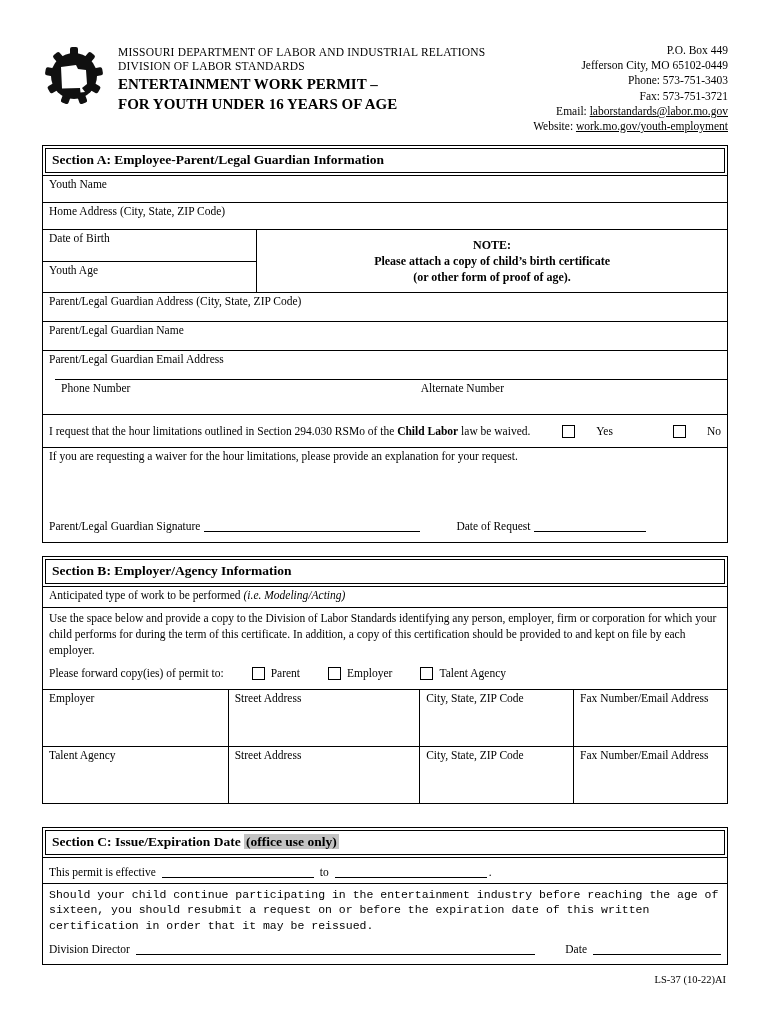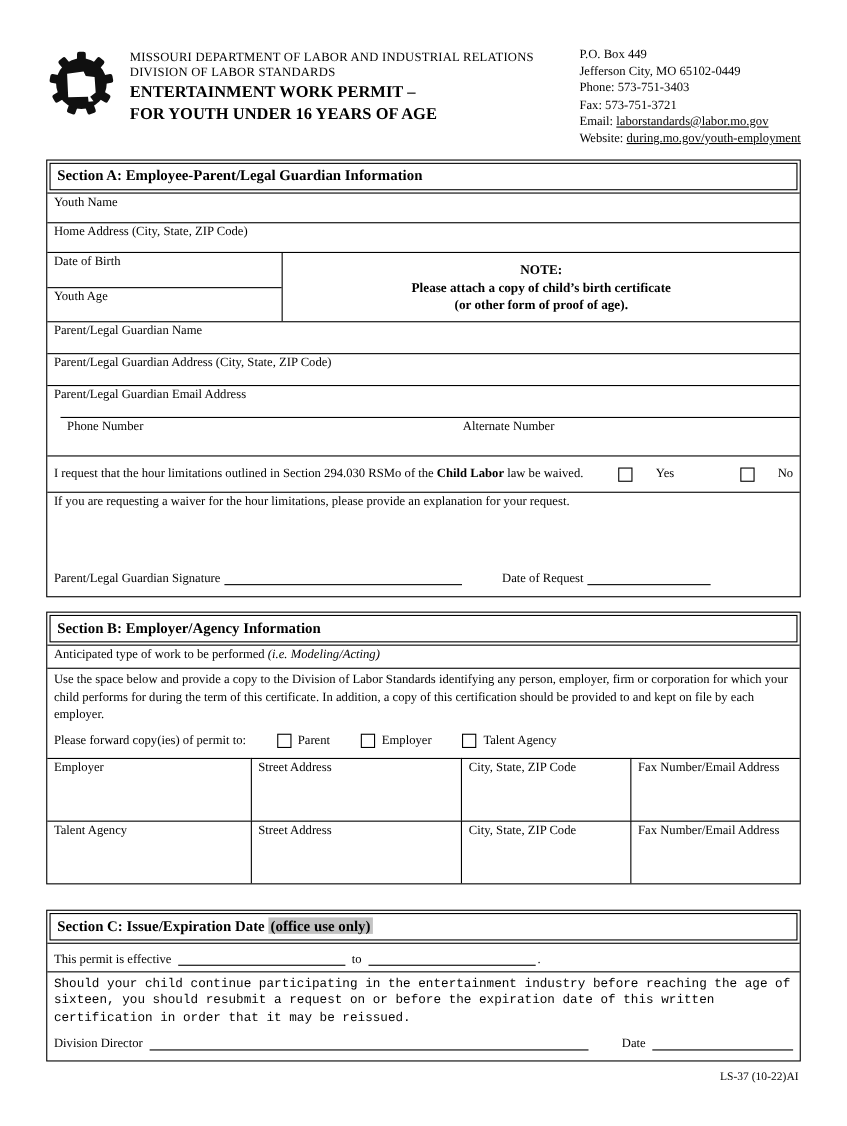--- a/index.html
+++ b/index.html
@@ -12,21 +12,21 @@
   }
   .page { padding: 42px 42px 0 42px; }
 
   
   .header { display: flex; align-items: flex-start; }
   .logo { width: 64px; height: 64px; margin-right: 12px; flex-shrink: 0; margin-top: 2px; }
   .agency { flex: 1; padding-top: 3px; }
   .agency-line { font-size: 11.5px; line-height: 1.25; letter-spacing: .2px; }
   .title-line { font-size: 15px; font-weight: bold; line-height: 1.25; margin-top: 1px; }
   .title-line:first-of-type { margin-top: 7px; }
-  .contact { text-align: left; font-size: 11.5px; line-height: 1.32; white-space: nowrap; padding-top: 1px; }
+  .contact { text-align: right; font-size: 11.5px; line-height: 1.32; white-space: nowrap; padding-top: 1px; }
   a.doc-link { color: #000; text-decoration: underline; cursor: pointer; }
 
   
   .section { border: 1px solid #000; margin-top: 11px; }
   .section-title {
     border: 1px solid #000; margin: 2px;
     font-weight: bold; font-size: 13.5px;
     padding: 3px 6px 4px 6px;
   }
   .hl { background: #c3c3c3; padding: 0 2px; }
@@ -115,21 +115,21 @@
       <div class="agency-line">DIVISION OF LABOR STANDARDS</div>
       <div class="title-line">ENTERTAINMENT WORK PERMIT –</div>
       <div class="title-line">FOR YOUTH UNDER 16 YEARS OF AGE</div>
     </div>
     <div class="contact">
       <div>P.O. Box 449</div>
       <div>Jefferson City, MO 65102-0449</div>
       <div>Phone: 573-751-3403</div>
       <div>Fax: 573-751-3721</div>
       <div><span>Email: </span><a class="doc-link">laborstandards@labor.mo.gov</a></div>
-      <div><span>Website: </span><a class="doc-link">during.mo.gov/youth-employment</a></div>
+      <div><span>Website: </span><a class="doc-link">work.mo.gov/youth-employment</a></div>
     </div>
   </div>
 
   <div class="section">
     <div class="section-title">Section A: Employee-Parent/Legal Guardian Information</div>
 
     <div class="row r27">
       <span class="lbl">Youth Name</span>
     </div>
 
@@ -147,25 +147,25 @@
         </div>
       </div>
       <div class="note-cell">
         <div>NOTE:</div>
         <div>Please attach a copy of child’s birth certificate</div>
         <div>(or other form of proof of age).</div>
       </div>
     </div>
 
     <div class="row r29">
+      <span class="lbl">Parent/Legal Guardian Address (City, State, ZIP Code)</span>
+    </div>
+
+    <div class="row r29">
       <span class="lbl">Parent/Legal Guardian Name</span>
-    </div>
-
-    <div class="row r29">
-      <span class="lbl">Parent/Legal Guardian Address (City, State, ZIP Code)</span>
     </div>
 
     <div class="row r29">
       <span class="lbl">Parent/Legal Guardian Email Address</span>
     </div>
 
     <div class="row phone-row">
       <span class="lbl">Phone Number</span>
       <span class="lbl alt">Alternate Number</span>
     </div>

